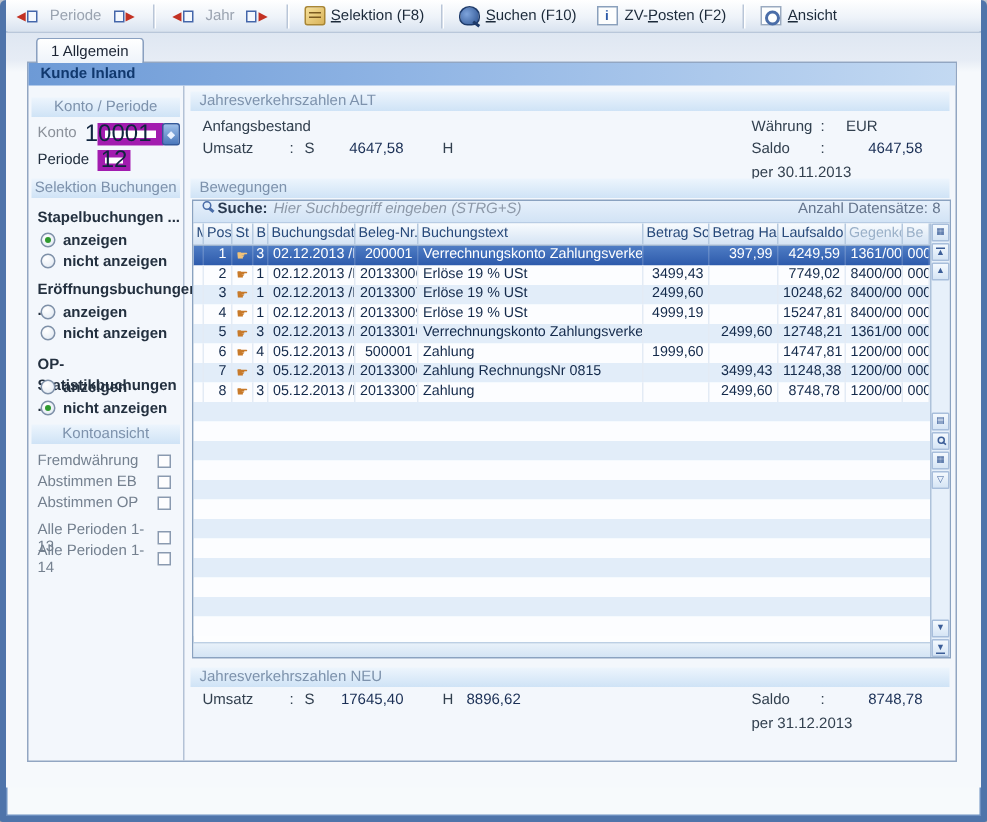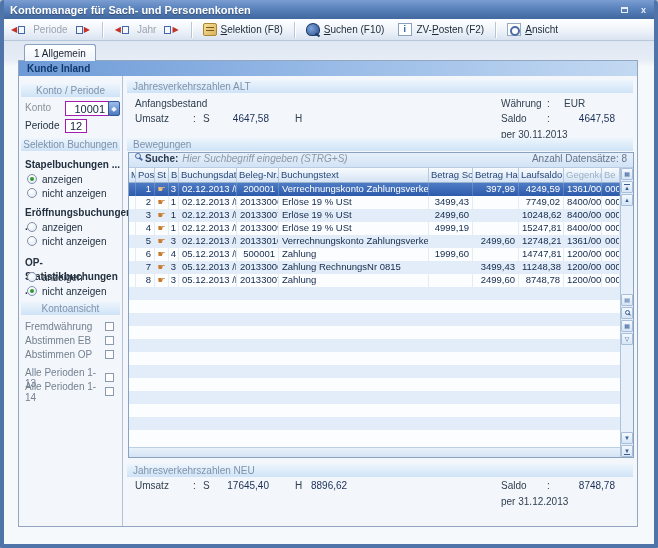--- a/index.html
+++ b/index.html
@@ -62,28 +62,28 @@
     font-size:10px;font-weight:bold;color:#10386e;}
   .panel-body{position:relative;height:450px;display:flex;}
   
   .side{position:relative;width:104px;border-right:1px solid #b3c2d6;font-size:10px;}
   .sech{position:absolute;left:2px;right:2px;height:13px;
     background:linear-gradient(180deg,#edf5fd,#cfe3f6);
     color:#7d92ac;font-size:10px;display:flex;align-items:center;justify-content:center;}
   .fldrow{position:absolute;left:0;right:0;height:15px;}
   .flabel{position:absolute;left:6px;top:1px;color:#8a9099;}
   .flabel.dark{color:#23303f;}
-  .inp{position:absolute;background:#ffffff;border:1px solid #a21caf;font-size:11px;color:#10253f;
+  .inp{position:absolute;background:#ffffff;border:5px solid #a21caf;font-size:16px;color:#10253f;
     display:flex;align-items:center;justify-content:flex-end;padding:0 3px;}
   .spin{position:absolute;width:12px;height:15px;right:2px;top:0;
     background:linear-gradient(180deg,#9ec0ea,#4a78bc);border:1px solid #33599a;border-radius:2px;
     color:#eaf2ff;font-size:7px;display:flex;align-items:center;justify-content:center;}
   .group{position:absolute;left:0;right:0;}
   .glabel{color:#23303f;padding-left:6px;height:14px;line-height:14px;font-weight:bold;}
-  .ropt{display:flex;align-items:center;gap:5px;padding-left:8px;height:14px;}
+  .ropt{display:flex;align-items:center;gap:5px;padding-left:8px;height:14px;font-weight:bold;}
   .rdot{width:10px;height:10px;border-radius:50%;border:1px solid #7e90a8;background:radial-gradient(circle at 35% 30%,#ffffff,#dfe8f2);position:relative;flex:none;}
   .ropt.on .rdot::after{content:"";position:absolute;left:2px;top:2px;width:4px;height:4px;border-radius:50%;background:#2f9a2f;}
   .rlabel{color:#23303f;}
   .chkwrap{position:absolute;left:0;right:0;}
   .chkrow{display:flex;align-items:center;height:13px;margin-bottom:1px;padding:0 8px 0 6px;}
   .chkrow.mt{margin-top:10px;}
   .clabel{flex:1;color:#74808f;}
   .cbox{width:9px;height:9px;border:1px solid #8a9ab0;background:#fdfdfe;flex:none;}
   
   .content{position:relative;flex:1;font-size:10px;}
@@ -128,29 +128,20 @@
   .sbtn .tb2{border-bottom:1px solid #3c5e98;}
   .strack{flex:1;}
   .smag{width:5px;height:5px;border:1px solid #3c5e98;border-radius:50%;position:relative;}
   .smag::after{content:"";position:absolute;width:3px;height:1px;background:#3c5e98;right:-2px;bottom:-1px;transform:rotate(40deg);}
 </style>
 </head>
 <body>
 
 <div class="window">
 
-  <div class="titlebar">
-    <span class="title">Kontomanager für Sach- und Personenkonten</span>
-    <span class="winbtns">
-      <span class="wbtn max">
-          <span></span>
-        </span>
-      <span class="wbtn">x</span>
-    </span>
-  </div>
 
   <div class="toolbar">
     <div class="navgrp">
       <span class="navbtn">
           <span class="tri">◀</span>
           <span class="pbox"></span>
         </span>
       <span class="navlabel">Periode</span>
       <span class="navbtn">
           <span class="pbox"></span>

